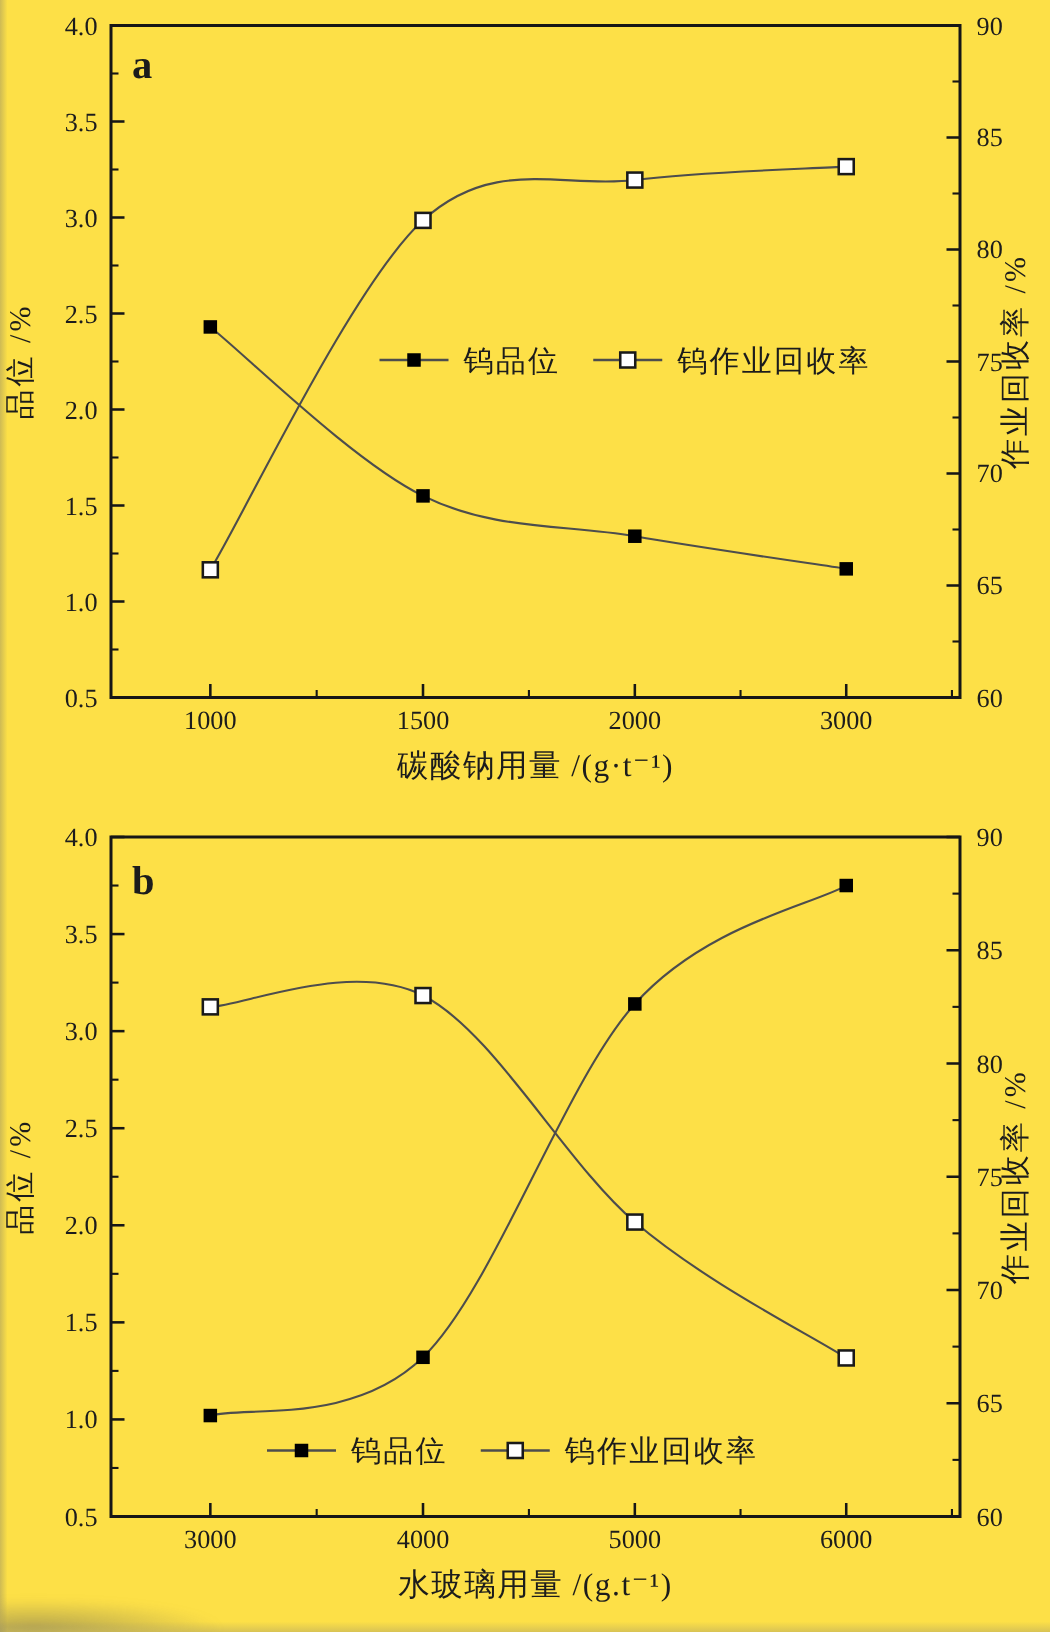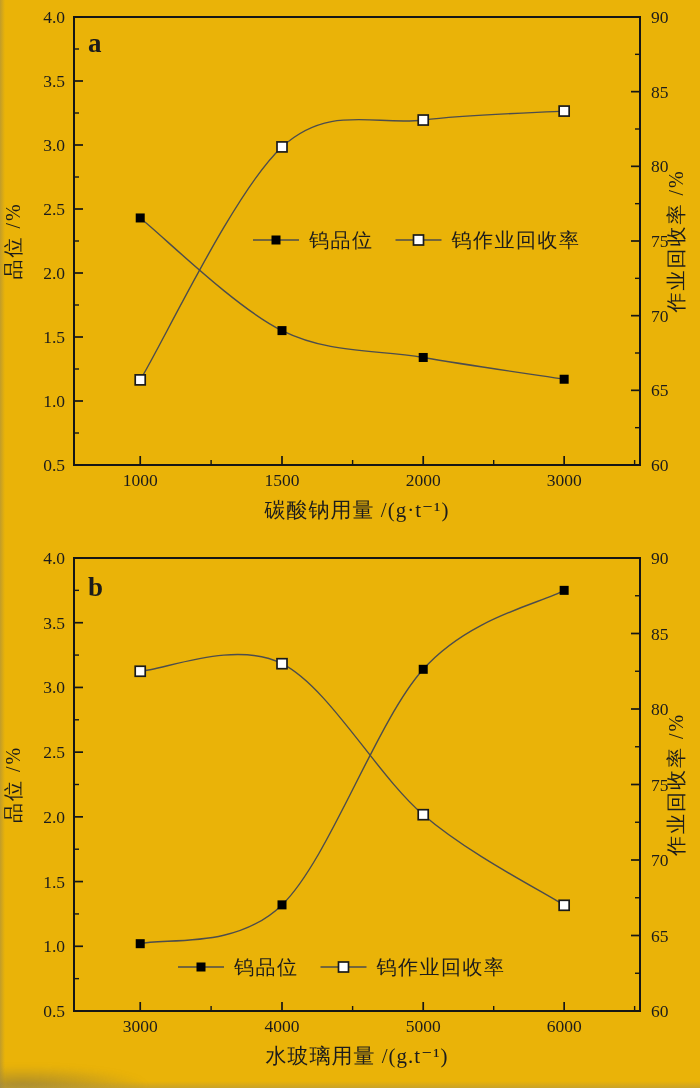--- a/index.html
+++ b/index.html
@@ -1,17 +1,17 @@
 <!DOCTYPE html>
 <html><head>
 <meta charset="utf-8">
 <style>
   html,body{margin:0;padding:0;background:#ffffff;}
   body{width:700px;height:1088px;font-family:"Liberation Serif","DejaVu Serif",serif;}
-  .figure{position:relative;width:700px;height:1088px;background:#eab308;overflow:hidden;}
+  .figure{position:relative;width:700px;height:1088px;background:#fde047;overflow:hidden;}
   .panel{position:absolute;left:0;width:700px;height:544px;}
   .panel.a{top:0;}
   .panel.b{top:544px;}
   svg{display:block;}
   svg text{font-family:"Liberation Serif","DejaVu Serif",serif;fill:#1c1c1c;}
   
   .streak-left{position:absolute;left:0;top:0;width:5px;height:1088px;
     background:linear-gradient(to right,rgba(110,110,110,.33),rgba(110,110,110,0));pointer-events:none;}
   .smudge-bl{position:absolute;left:0;bottom:0;width:150px;height:22px;
     background:radial-gradient(ellipse at 15% 90%,rgba(90,90,90,.45),rgba(90,90,90,0) 70%);

